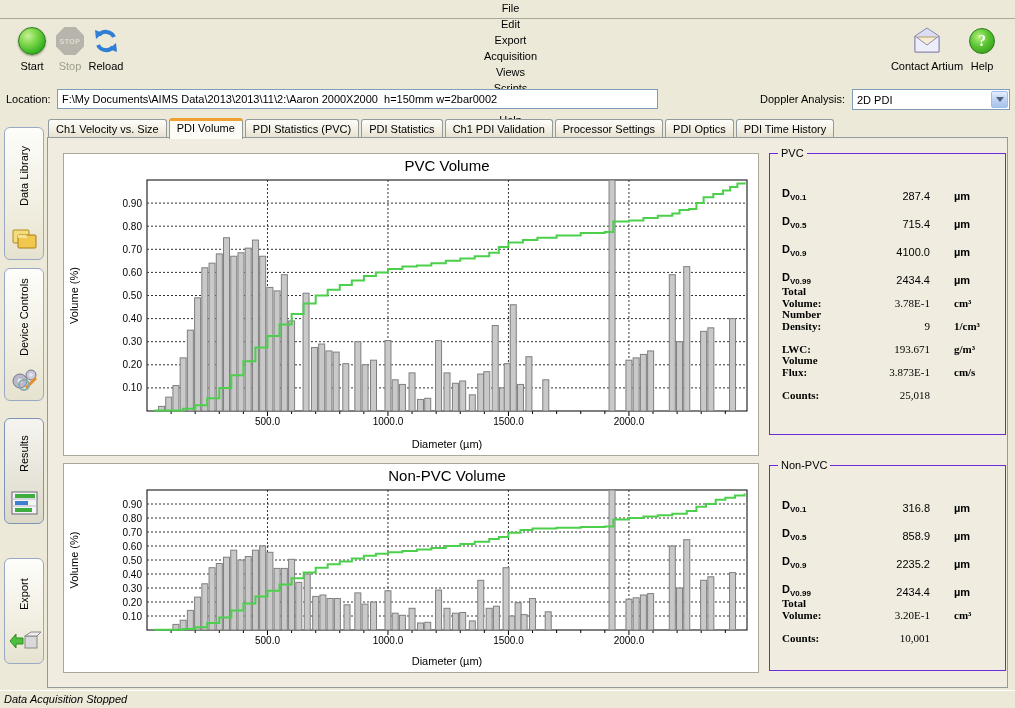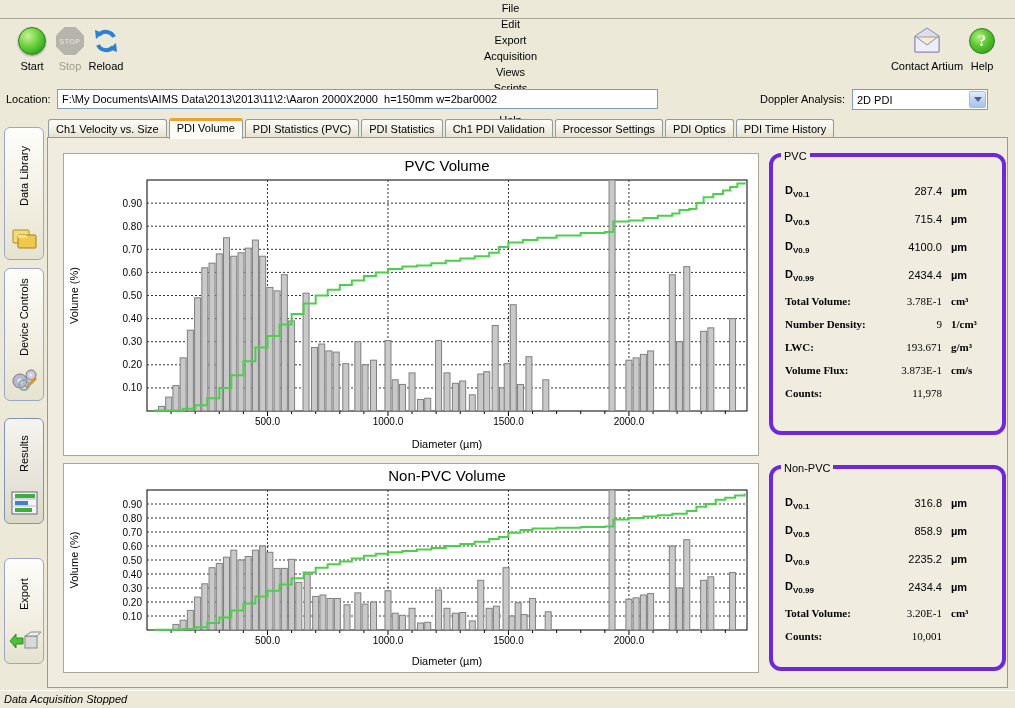--- a/index.html
+++ b/index.html
@@ -27,21 +27,21 @@
   #help-icon { width:26px; height:26px; border-radius:50%;
     background:radial-gradient(circle at 9px 8px,#b4f07e 0%,#57c430 45%,#2d8f14 100%);
     border:1px solid #2c7a1d; color:#fff; font-weight:bold; font-size:16px;
     display:flex; align-items:center; justify-content:center; font-family:"Liberation Serif",serif; }
   
   #location-row { position:absolute; left:0; top:88px; width:1015px; height:26px; }
   #location-label { position:absolute; left:6px; top:5px; }
   #location-input { position:absolute; left:57px; top:1px; width:601px; height:20px;
     border:1px solid #7f9db9; background:#fff; font:11px "Liberation Sans",sans-serif; padding:0 4px; }
   #doppler-label { position:absolute; left:760px; top:5px; }
-  #doppler-select { position:absolute; left:852px; top:1px; width:136px; height:21px;
+  #doppler-select { position:absolute; left:852px; top:1px; width:158px; height:21px;
     border:1px solid #7f9db9; background:#fff; display:flex; align-items:center; cursor:default; }
   #doppler-select .val { flex:1; padding-left:4px; }
   #doppler-arrow { width:17px; height:17px; margin:1px; border:1px solid #9ebdf0; border-radius:2px;
     background:linear-gradient(#e6eefc,#c0d4f2 50%,#a8c2ea); display:flex; align-items:center; justify-content:center; }
   #doppler-arrow::after { content:""; border:4px solid transparent; border-top:5px solid #4d6185; margin-top:4px; }
   
   #sidebar { position:absolute; left:0; top:118px; width:47px; height:572px; }
   .vtab { position:absolute; left:4px; width:40px; border:1px solid #9aa8c5; border-radius:6px;
     background:linear-gradient(180deg,#fdfdfa,#efecdd 70%,#e6e2d0); cursor:pointer; }
   .vtab.selected { background:linear-gradient(180deg,#f5f4ef,#dcd9c9); border-color:#7f93b6; }
@@ -58,26 +58,26 @@
     border-radius:3px 3px 0 0; background:linear-gradient(#fefefa,#f0ecdf 60%,#e2ddcb);
     white-space:nowrap; cursor:pointer; position:relative; top:1px; }
   .htab.active { background:#fcfbf6; border-top:3px solid #efa030; padding-top:1px; top:0;
     z-index:5; height:21px; }
   
   .chart-panel { position:absolute; background:#fff; border:1px solid #aca899; }
   #chart1 { left:15px; top:15px; width:696px; height:303px; }
   #chart2 { left:15px; top:325px; width:696px; height:210px; }
   svg text { font-family:"Liberation Sans",sans-serif; fill:#000; }
   
-  .groupbox { position:absolute; border:4px solid #6d28d9; border-radius:12px; }
+  .groupbox { position:absolute; border:1px solid #6d28d9; border-radius:0; }
   #pvc-box   { left:721px; top:15px;  width:237px; height:282px; }
   #npvc-box  { left:721px; top:327px; width:237px; height:206px; }
   .groupbox .gtitle { position:absolute; top:-7px; left:8px; background:#f0ede0; padding:0 3px; }
   .grows { position:absolute; left:12px; right:8px; top:20px; }
-  .grow { display:flex; align-items:center; }
+  .grow { display:flex; align-items:flex-end;gap:15px; }
   .grow.d-row { height:28px; }
   .grow.t-row { height:23px;font-family:Liberation Serif, serif; }
   .grow .glabel { flex:1; font-weight:bold; }
   .grow .glabel sub { font-size:8px; vertical-align:-3px; }
   .grow .gvalue { width:72px; text-align:right; }
   .grow .gunit { width:52px; padding-left:9px; font-weight:bold; }
   
   #statusbar { position:absolute; left:0; top:690px; width:1015px; height:18px;
     background:#ece9d8; border-top:1px solid #fff; padding:2px 0 0 4px;font-style:italic; }
 </style>
@@ -469,21 +469,21 @@
           <span class="gvalue">193.671</span>
           <span class="gunit">g/m³</span>
         </div>
         <div class="grow t-row">
           <span class="glabel">Volume Flux:</span>
           <span class="gvalue">3.873E-1</span>
           <span class="gunit">cm/s</span>
         </div>
         <div class="grow t-row">
           <span class="glabel">Counts:</span>
-          <span class="gvalue">11,978</span>
+          <span class="gvalue">25,018</span>
           <span class="gunit"></span>
         </div>
       </div>
   </div>
   <div id="npvc-box" class="groupbox">
     <span class="gtitle">Non-PVC</span>
     <div class="grows">
         <div class="grow d-row">
           <span class="glabel">D<sub>V0.1</sub></span>
           <span class="gvalue">316.8</span>

